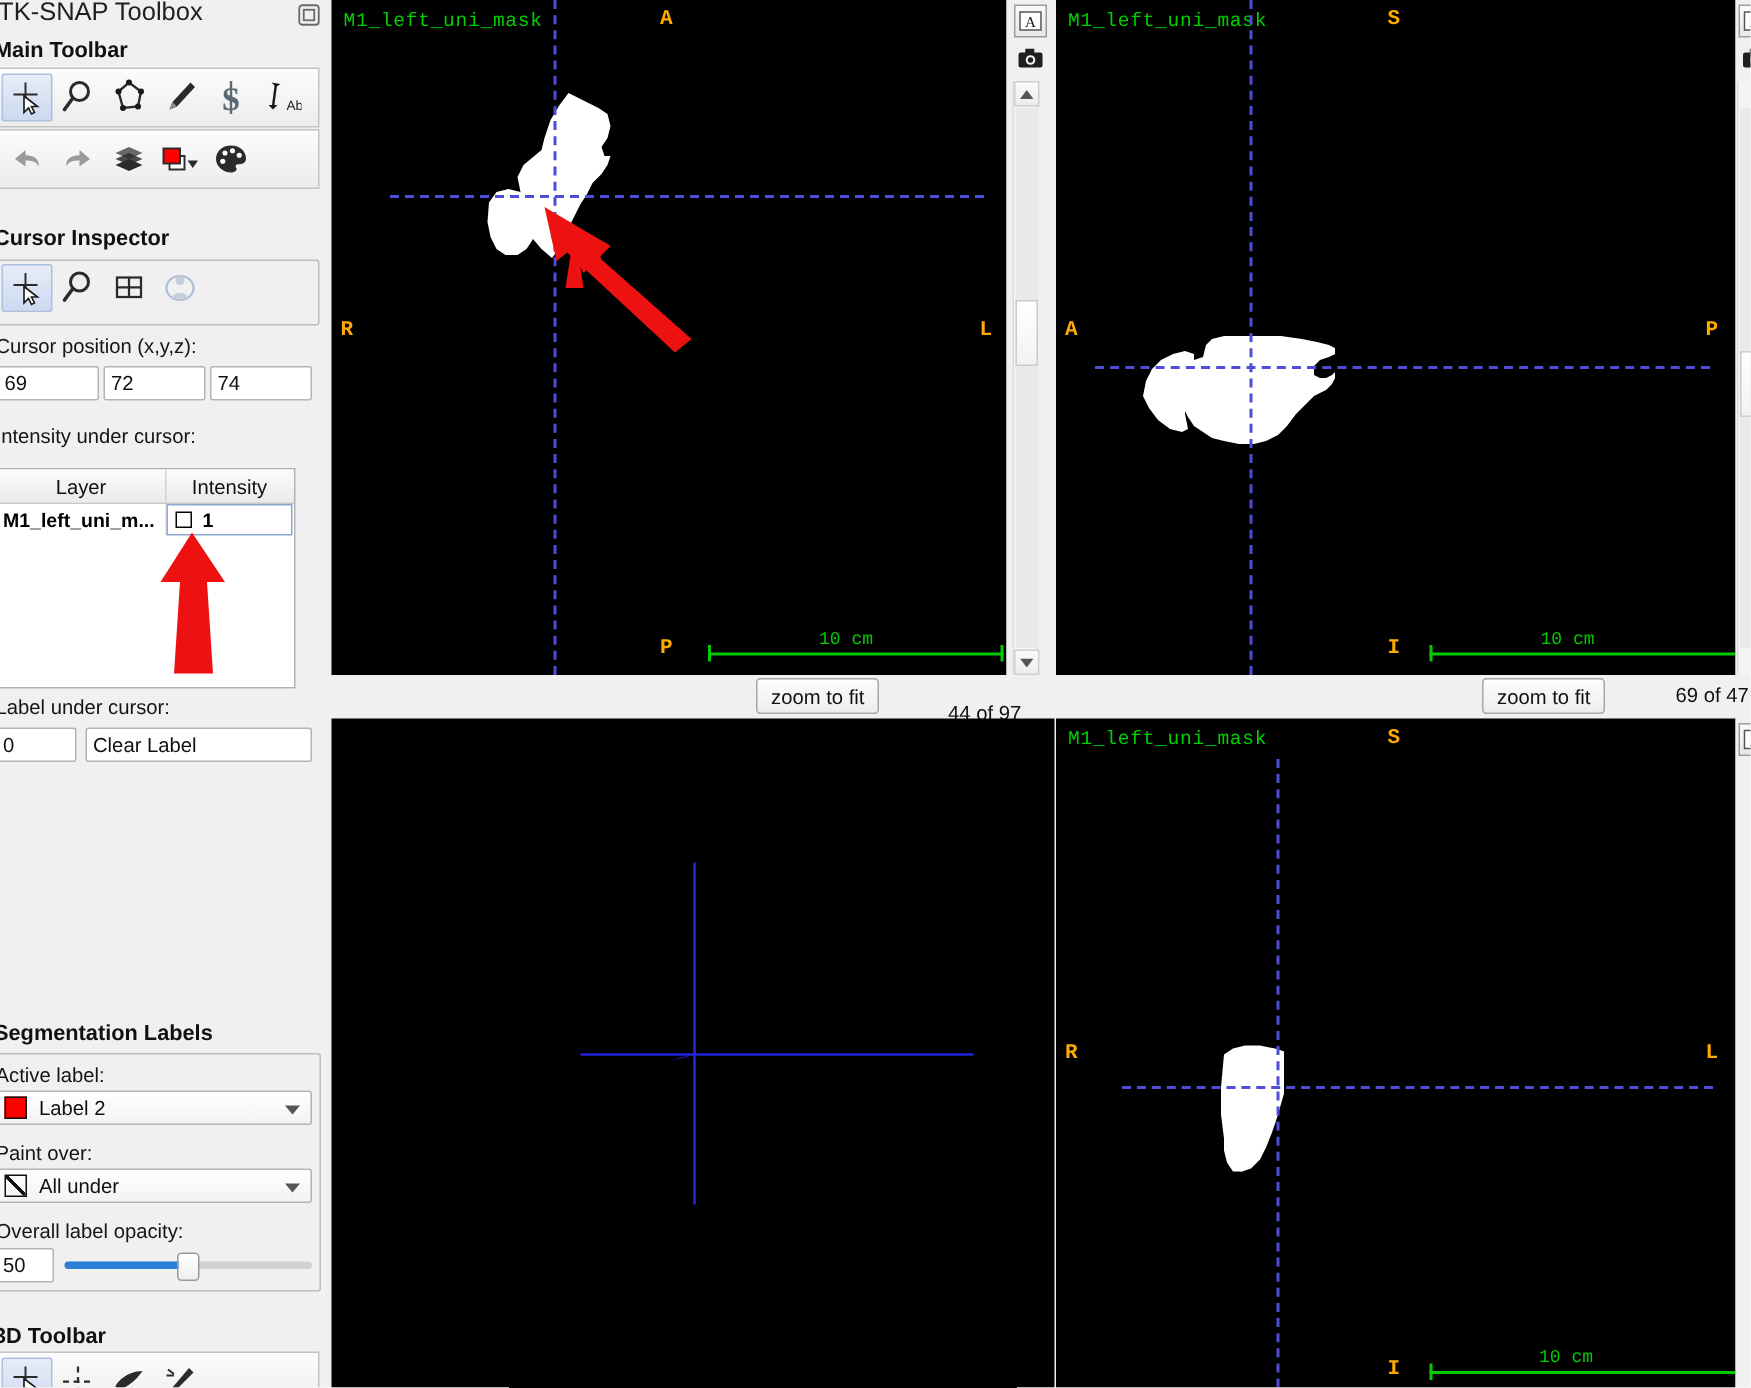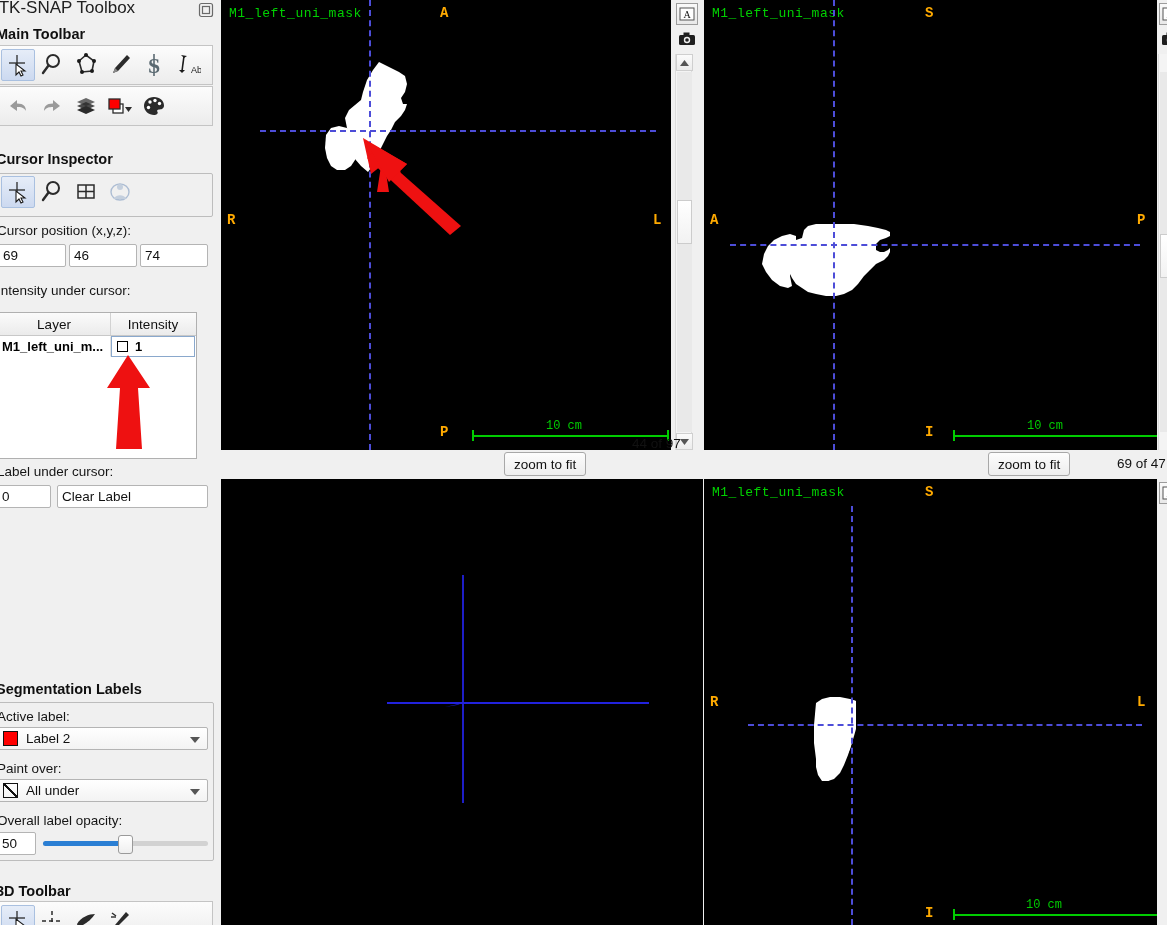--- a/index.html
+++ b/index.html
@@ -443,21 +443,21 @@
         <svg width="26" height="26" viewBox="0 0 26 26" opacity="0.45">
           <ellipse cx="13" cy="13" rx="9" ry="8" fill="none" stroke="#5b7fb0" stroke-width="1.4"></ellipse>
           <circle cx="13" cy="8" r="3" fill="#8fa8c8"></circle>
           <path d="M7 20 C8 15 18 15 19 20 Z" fill="#8fa8c8"></path>
         </svg>
       </div>
     </div>
 
     <div class="label-text" style="left:-3px; top:223px;">Cursor position (x,y,z):</div>
     <div class="txtfield" style="left:-2px; top:244px; width:68px; height:23px;">69</div>
-    <div class="txtfield" style="left:69px; top:244px; width:68px; height:23px;">46</div>
+    <div class="txtfield" style="left:69px; top:244px; width:68px; height:23px;">72</div>
     <div class="txtfield" style="left:140px; top:244px; width:68px; height:23px;">74</div>
 
     <div class="label-text" style="left:-3px; top:283px;">Intensity under cursor:</div>
 
     <div class="table" style="left:-3px; top:312px; width:200px; height:147px;">
       <div class="thead">
         <div class="th c1">Layer</div>
         <div class="th c2">Intensity</div>
       </div>
       <div class="trow">
@@ -632,21 +632,21 @@
       </svg>
     </div>
     <div class="scrollbar" style="left:1px; top:54px; height:396px;">
       <div class="sb-groove" style="top:18px; height:360px;"></div>
       <div class="sb-thumb" style="top:180px; height:44px;"></div>
     </div>
   </div>
 
   <div class="viewbar" style="left:221px; top:450px; width:946px; height:28px;"></div>
   <div class="btn" style="left:504px; top:452px;">zoom to fit</div>
-  <div class="slicecount" style="left:632px; top:436px;">44 of 97</div>
+  <div class="slicecount" style="left:632px; top:468px;">44 of 97</div>
   <div class="btn" style="left:988px; top:452px;">zoom to fit</div>
   <div class="slicecount" style="left:1117px; top:456px;">69 of 47</div>
 
   <div class="view" style="left:221px; top:479px; width:482px; height:446px;">
     <svg width="482" height="446" style="position:absolute; left:0; top:0;">
       <line x1="166" y1="624" x2="166" y2="624" stroke="#2222dd"></line>
       <line x1="242" y1="96" x2="242" y2="324" stroke="#2222dd" stroke-width="1.8"></line>
       <line x1="166" y1="224" x2="428" y2="224" stroke="#2222dd" stroke-width="1.8"></line>
       <polygon points="242,224 224,228 236,226" fill="#2222dd"></polygon>
     </svg>

